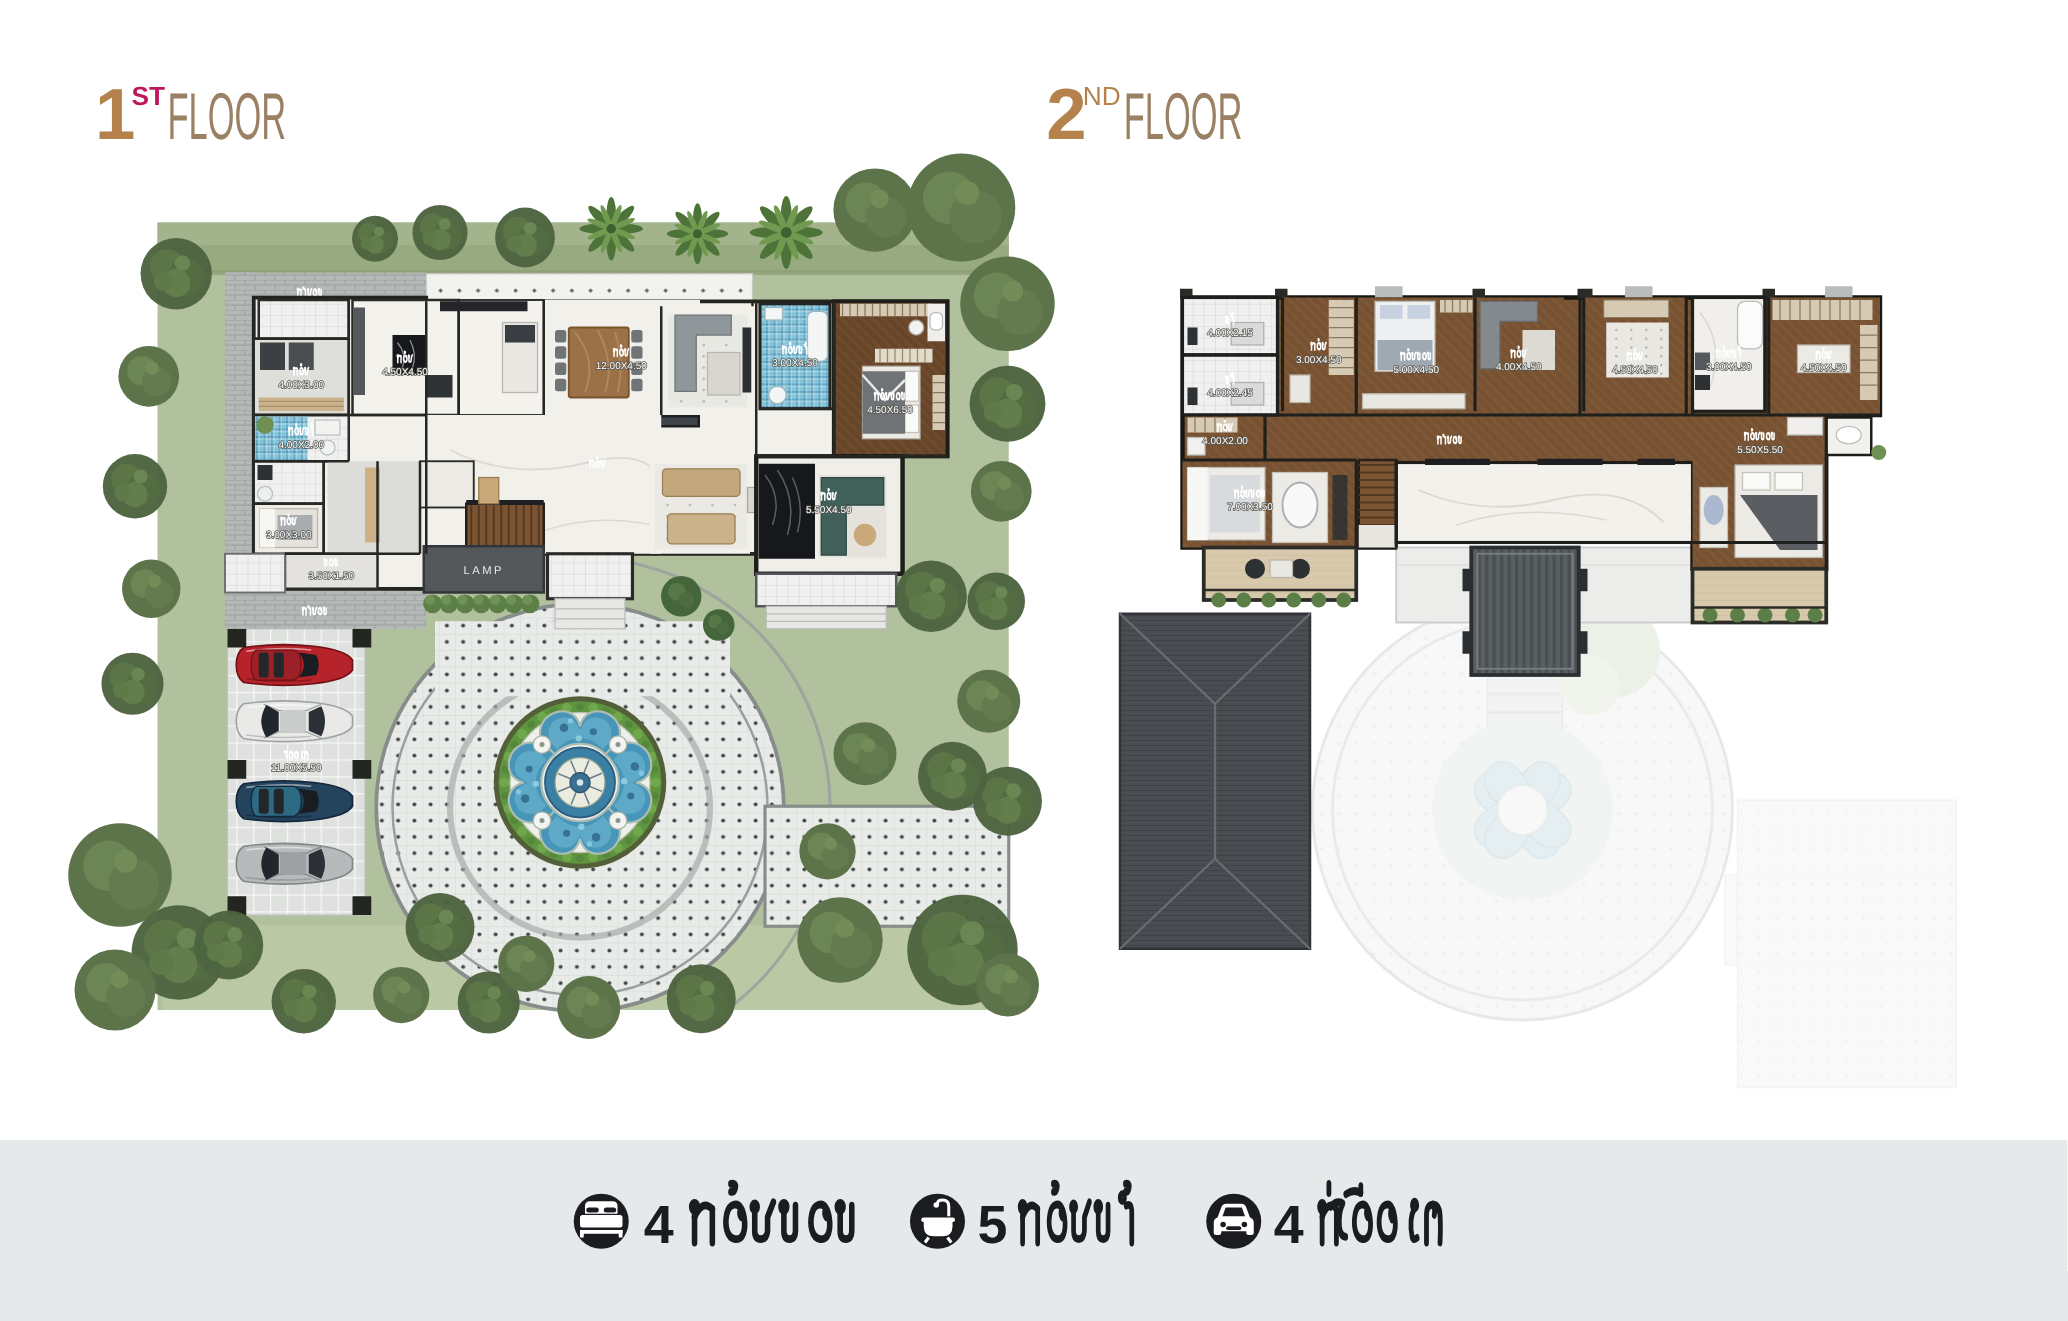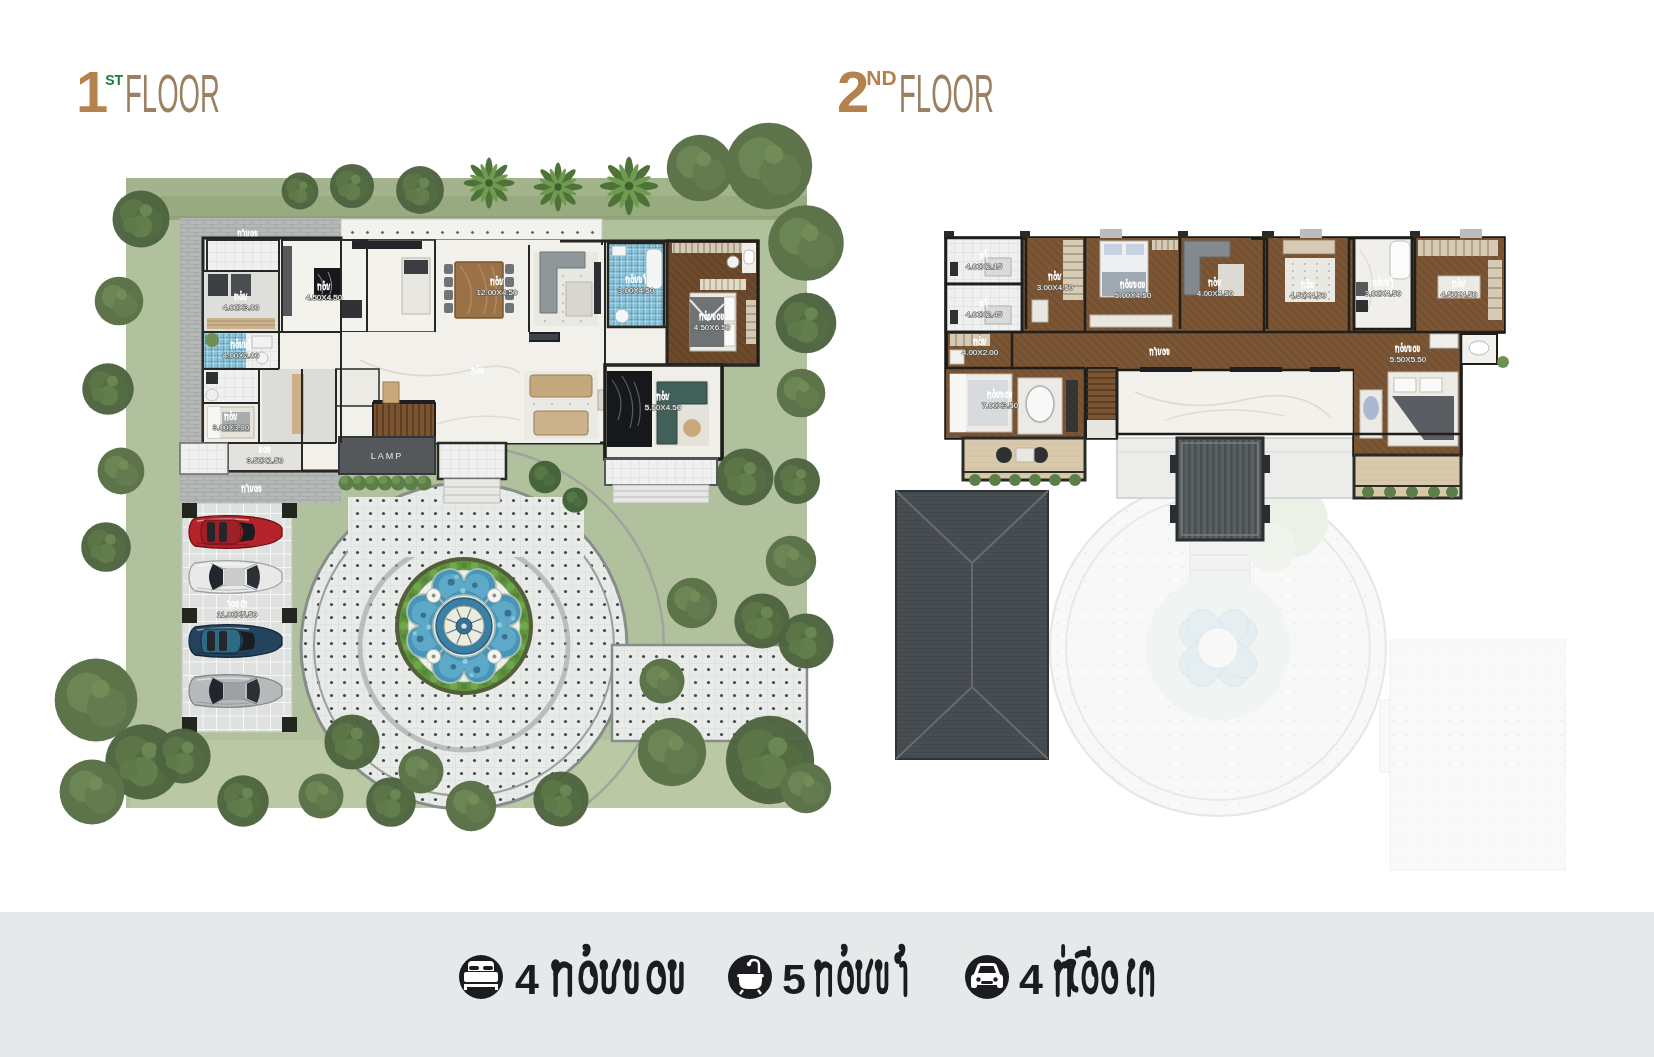--- a/index.html
+++ b/index.html
@@ -1,20 +1,20 @@
 <!DOCTYPE html>
 <html><head><meta charset="utf-8"><title>plan</title><style>
 html,body{margin:0;padding:0;background:#fff;}
 body{width:1654px;height:1057px;position:relative;font-family:"Liberation Sans",sans-serif;overflow:hidden;}
 .hd{position:absolute;color:#b5824e;}
 </style></head><body>
 
-<div class="hd" style="left:76px;top:58px;"><span style="font-size:58px;font-weight:bold;color:#b5824e;letter-spacing:-3px;">1</span><span style="font-size:14px;font-weight:bold;color:#15803d;vertical-align:27px;">ST</span><span style="display:inline-block;transform:scaleX(0.52);transform-origin:0 100%;font-size:53px;color:#9a8164;margin-left:2px;letter-spacing:0px;">FLOOR</span></div>
-
-<div class="hd" style="left:837px;top:58px;"><span style="font-size:58px;font-weight:bold;color:#b5824e;letter-spacing:-3px;">2</span><span style="font-size:21px;font-weight:bold;color:#b5824e;vertical-align:27px;">ND</span><span style="display:inline-block;transform:scaleX(0.52);transform-origin:0 100%;font-size:53px;color:#9a8164;margin-left:2px;letter-spacing:0px;">FLOOR</span></div>
+<div class="hd" style="left:76px;top:58px;"><span style="font-size:58px;font-weight:bold;color:#b5824e;letter-spacing:-3px;">1</span><span style="font-size:21px;font-weight:bold;color:#be185d;vertical-align:27px;">ST</span><span style="display:inline-block;transform:scaleX(0.52);transform-origin:0 100%;font-size:53px;color:#9a8164;margin-left:2px;letter-spacing:0px;">FLOOR</span></div>
+
+<div class="hd" style="left:837px;top:58px;"><span style="font-size:58px;font-weight:bold;color:#b5824e;letter-spacing:-3px;">2</span><span style="font-size:21px;font-weight:normal;color:#b5824e;vertical-align:27px;">ND</span><span style="display:inline-block;transform:scaleX(0.52);transform-origin:0 100%;font-size:53px;color:#9a8164;margin-left:2px;letter-spacing:0px;">FLOOR</span></div>
 <svg width="1654" height="1057" viewBox="0 0 1654 1057" style="position:absolute;left:0;top:0">
 <defs>
 <pattern id="dots" width="13" height="13" patternUnits="userSpaceOnUse">
         <rect width="13" height="13" fill="#e9ebe8"></rect>
         <path d="M0,0H13M0,0V13" stroke="#d9dcd9" stroke-width="1"></path>
         <circle cx="6.5" cy="6.5" r="1.6" fill="#43484a"></circle>
       </pattern>
 <pattern id="garagetile" width="13.5" height="13.5" patternUnits="userSpaceOnUse">
         <rect width="13.5" height="13.5" fill="#dfe1df"></rect>
         <path d="M0,0H13.5M0,0V13.5" stroke="#f6f7f6" stroke-width="2"></path>

